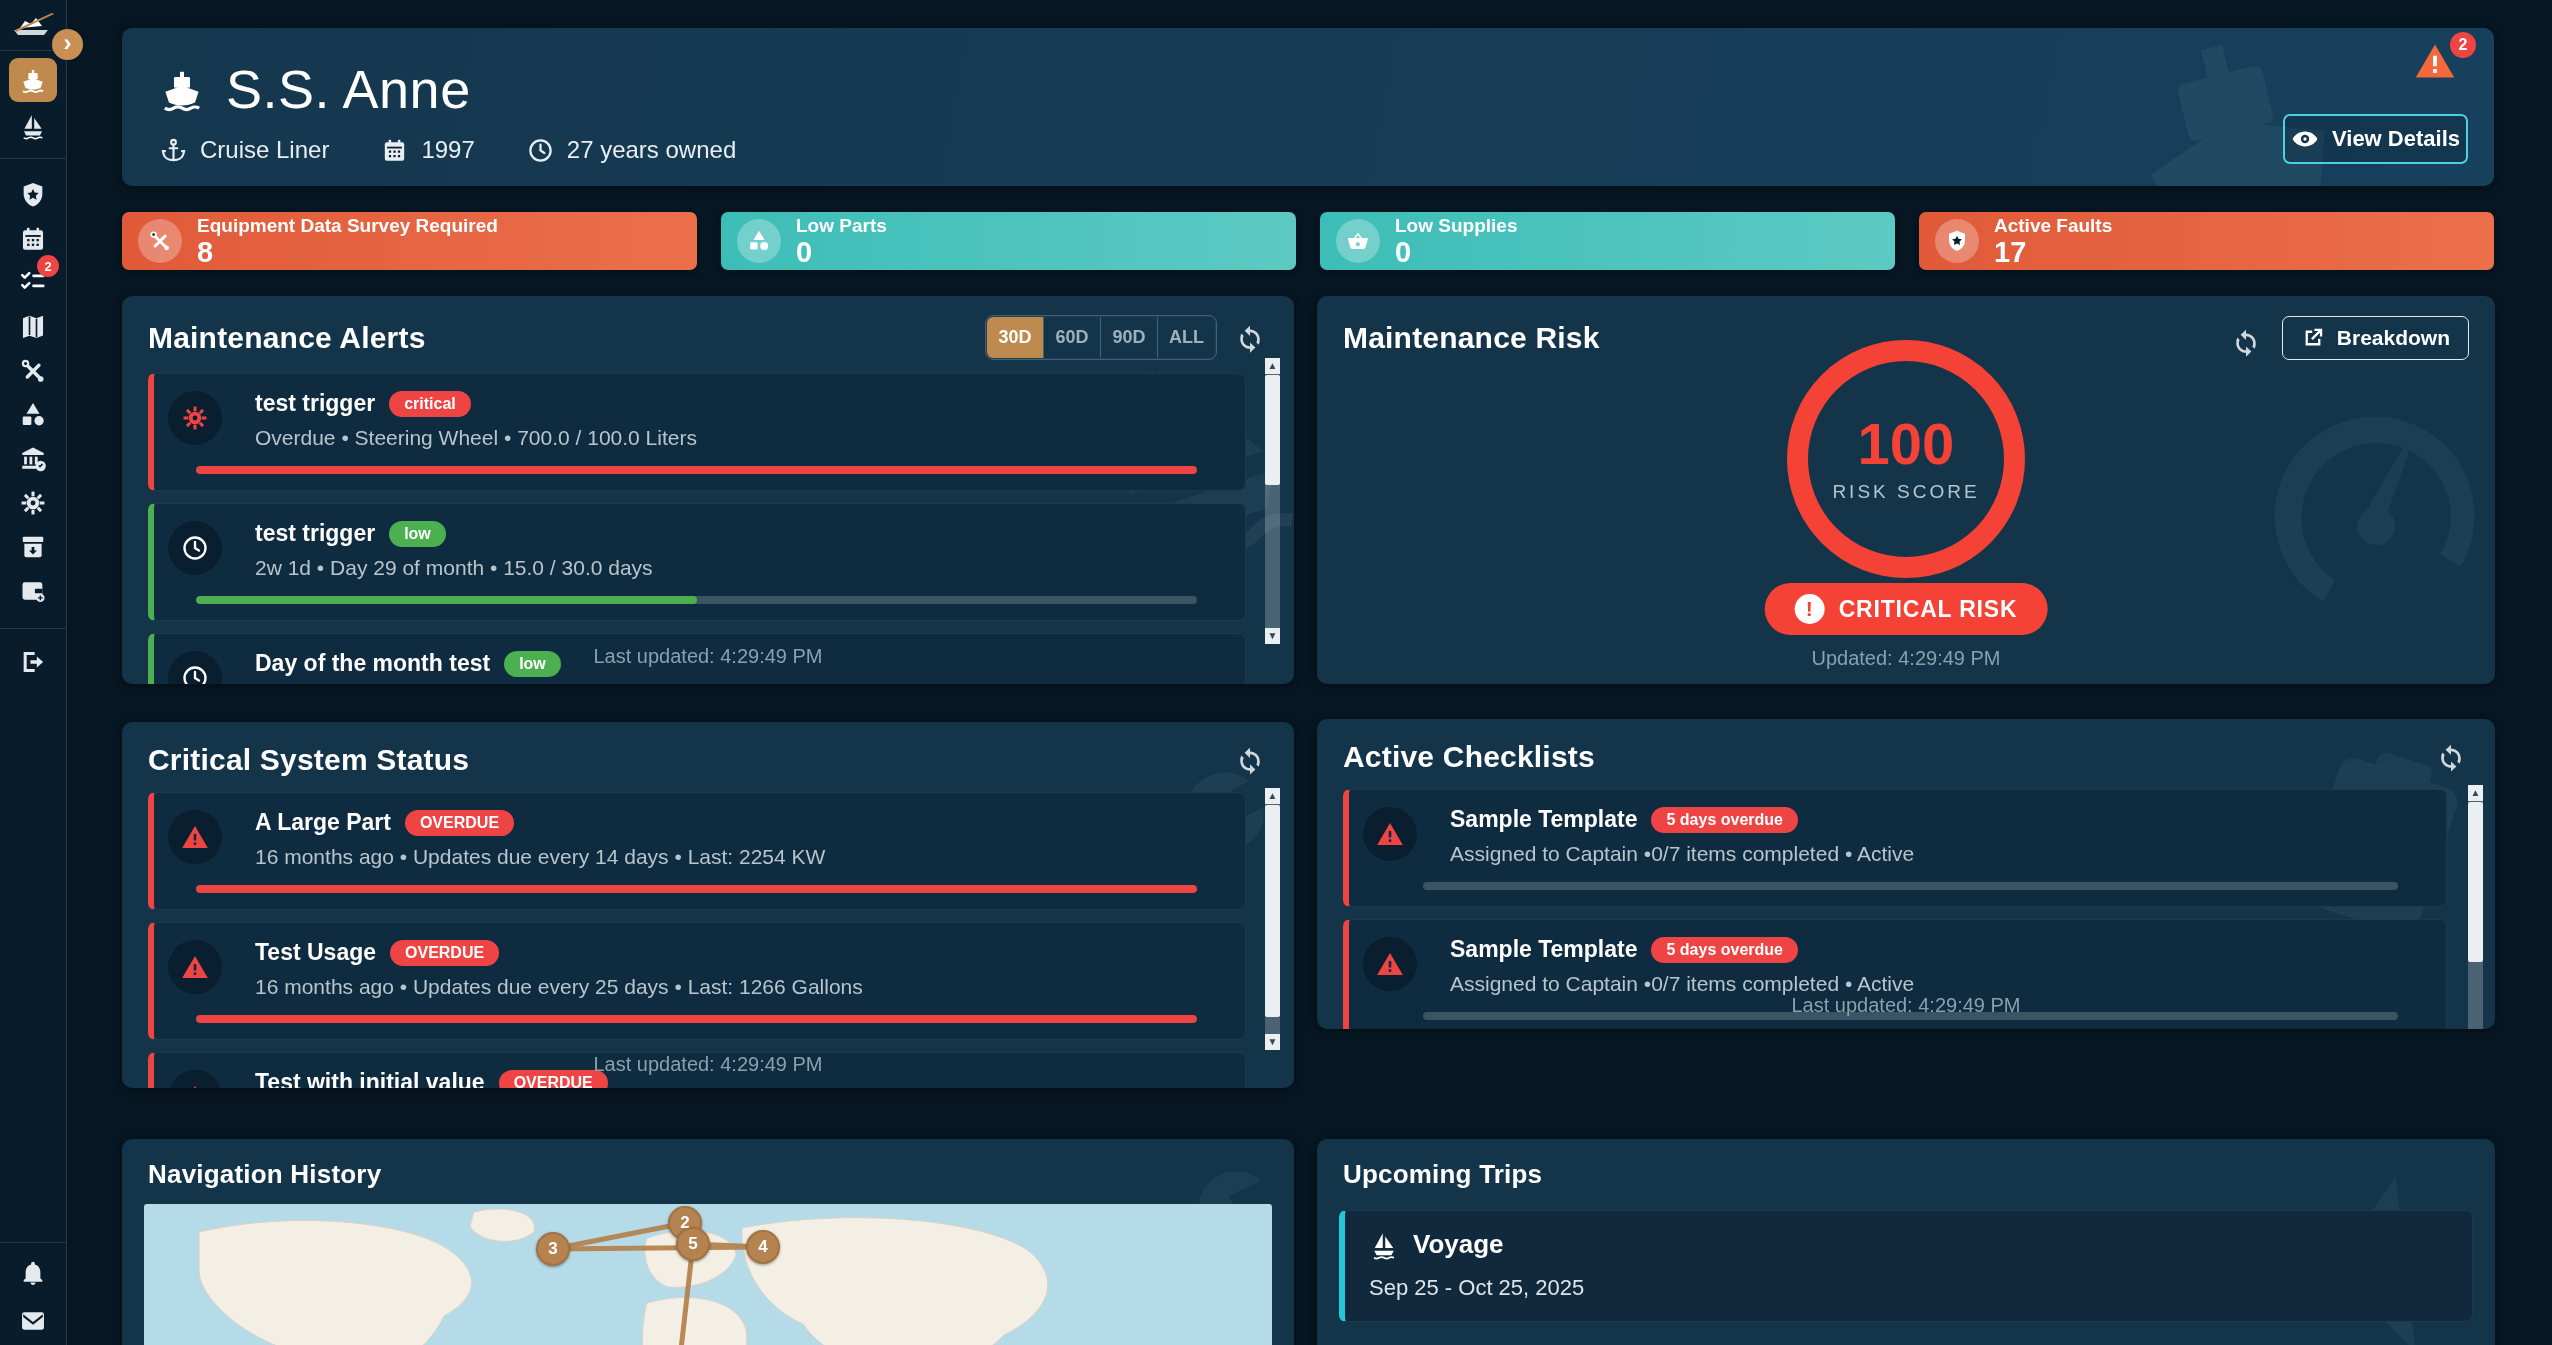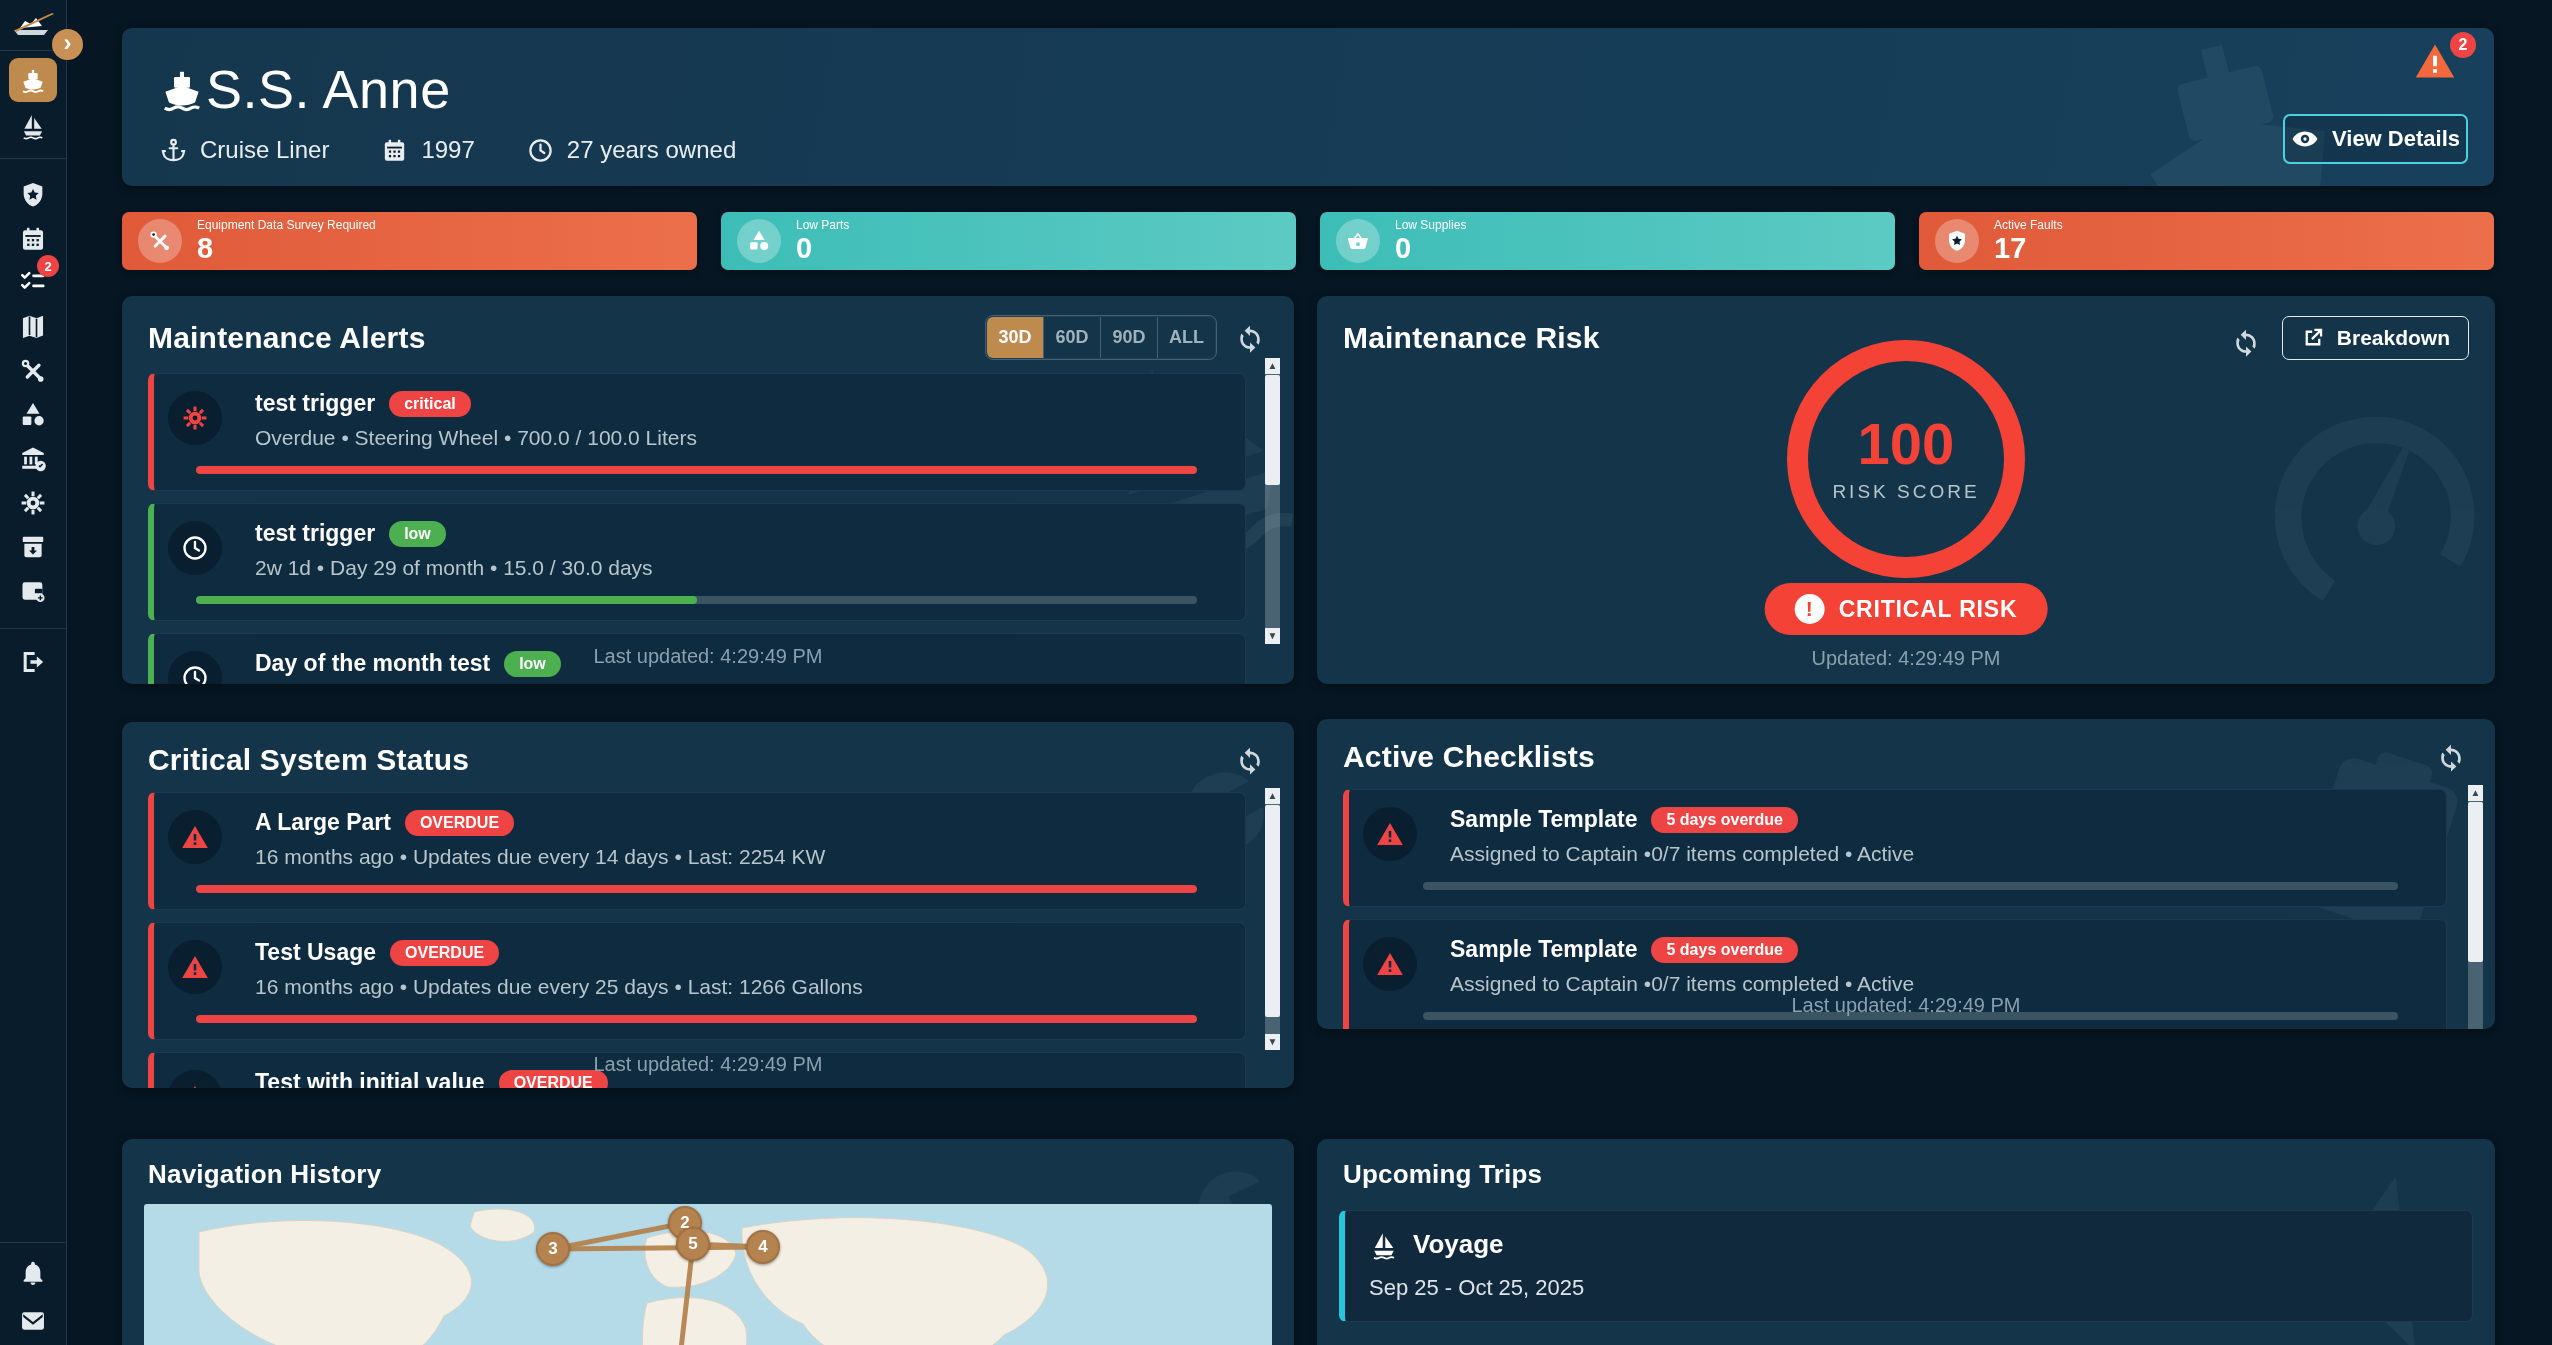--- a/index.html
+++ b/index.html
@@ -45,42 +45,42 @@
   .panel-head{display:flex;align-items:center;justify-content:space-between;padding:20px 26px 8px 26px;position:relative;z-index:3;}
   .panel-title{font-size:30px;font-weight:800;letter-spacing:.2px;}
   .ghost{position:absolute;opacity:.06;z-index:0;pointer-events:none;}
   .ghost svg{width:100%;height:100%;fill:#cfe3ee;}
   .icon-btn{width:36px;height:36px;display:flex;align-items:center;justify-content:center;cursor:pointer;background:none;border:none;}
   .icon-btn svg{width:30px;height:30px;fill:#cfd8dc;}
 
   
   .header-card{position:absolute;left:122px;top:28px;width:2372px;height:158px;background:linear-gradient(100deg,#15374e 0%,#17405c 100%);
     border-radius:10px;overflow:hidden;box-shadow:0 2px 8px rgba(0,0,0,.35);}
-  .hc-title-row{display:flex;align-items:center;margin:30px 0 0 36px;position:relative;z-index:2;}
+  .hc-title-row{display:flex;align-items:center;gap:20px;margin:30px 0 0 36px;position:relative;z-index:2;}
   .hc-title-row svg{width:48px;height:48px;fill:#fff;}
   .hc-title{font-size:54px;font-weight:500;letter-spacing:.5px;}
   .hc-info{display:flex;align-items:center;gap:52px;margin:16px 8px 0 38px;position:relative;z-index:2;}
   .hc-chip{display:flex;align-items:center;gap:13px;font-size:24px;color:#e8edf1;}
   .hc-chip svg{width:27px;height:27px;fill:#e8edf1;}
   .hc-warn{position:absolute;top:12px;right:30px;width:52px;height:46px;z-index:3;}
   .hc-warn svg{width:46px;height:42px;}
   .hc-warn .hc-warn-badge{position:absolute;top:-8px;right:-12px;width:26px;height:26px;border-radius:50%;background:var(--red);
     color:#fff;font-size:16px;font-weight:700;display:flex;align-items:center;justify-content:center;}
   .view-details{position:absolute;right:26px;bottom:22px;display:flex;align-items:center;gap:13px;padding:9px 6px;
     border:2px solid var(--cyan);border-radius:7px;background:rgba(7,26,40,.25);color:#fff;font-size:22px;font-weight:700;cursor:pointer;z-index:3;}
   .view-details svg{width:28px;height:28px;fill:#fff;}
 
   
   .stats-row{position:absolute;left:122px;top:212px;width:2372px;height:58px;display:flex;gap:24px;}
   .stat-card{flex:1;border-radius:7px;display:flex;align-items:center;padding:0 16px;gap:15px;box-shadow:0 2px 6px rgba(0,0,0,.3);cursor:pointer;}
   .stat-card.orange{background:linear-gradient(90deg,#e05a39,#ec6f4b);}
   .stat-card.teal{background:linear-gradient(90deg,#3dbdb7,#5ccac3);}
   .stat-ico{width:44px;height:44px;border-radius:50%;background:rgba(255,255,255,.28);display:flex;align-items:center;justify-content:center;flex:none;}
   .stat-ico svg{width:24px;height:24px;fill:#fff;}
-  .stat-label{font-size:12px;font-weight:400;line-height:1.15;}
+  .stat-label{font-size:19px;font-weight:700;line-height:1.15;}
   .stat-value{font-size:29px;font-weight:800;line-height:1.05;}
 
   
   .list{position:relative;margin:6px 26px 0 26px;z-index:2;}
   .l-item{position:relative;background:var(--panel-item);border:1px solid var(--item-border);border-left-width:6px;border-radius:7px;
     padding:14px 40px 16px 14px;margin-bottom:12px;}
   .l-item.b-red{border-left-color:var(--red);}
   .l-item.b-green{border-left-color:var(--green);}
   .l-row{display:flex;align-items:flex-start;gap:33px;}
   .l-ico{width:54px;height:54px;border-radius:50%;background:rgba(3,16,26,.45);display:flex;align-items:center;justify-content:center;flex:none;margin-top:3px;}

